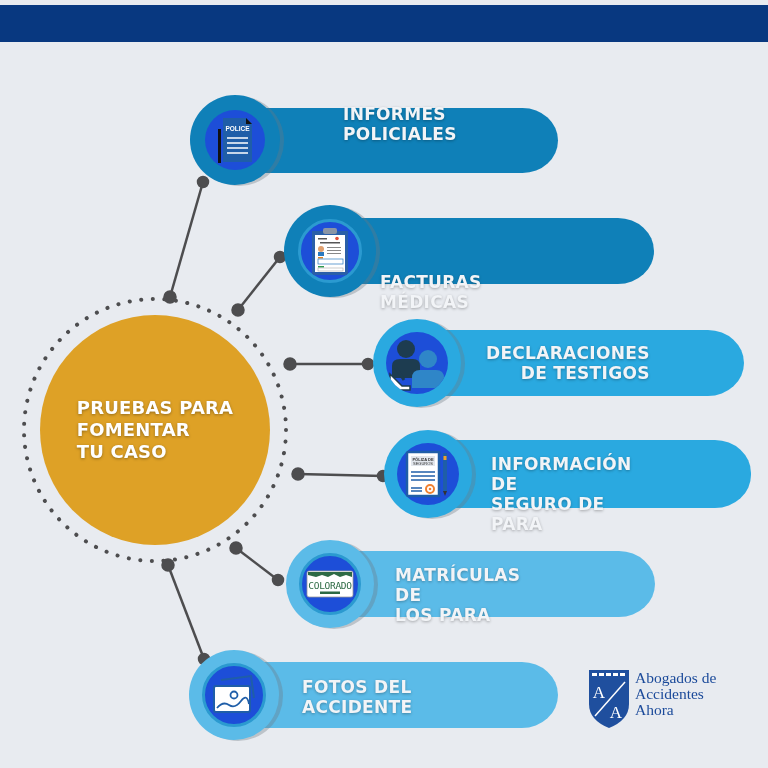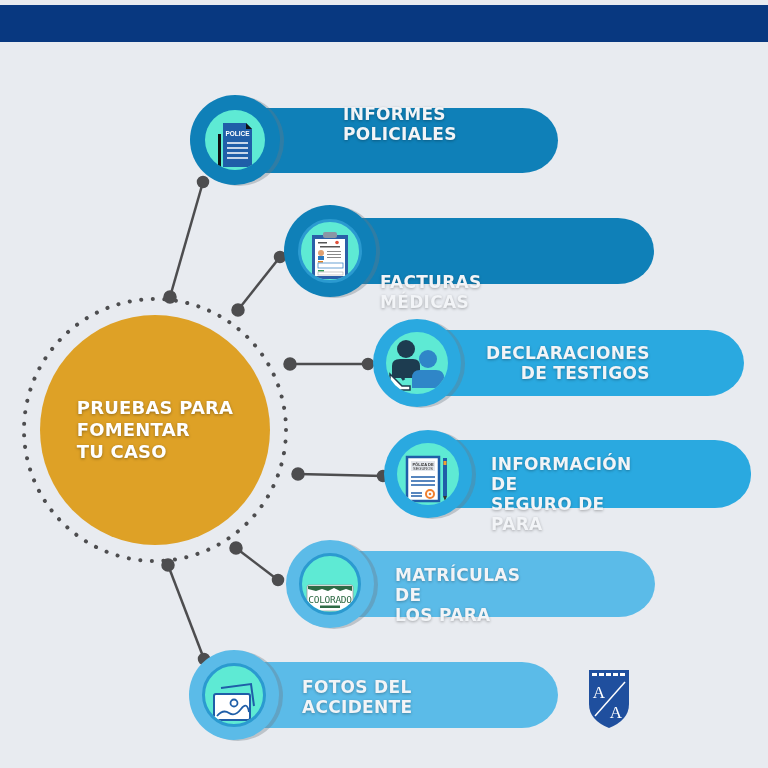--- a/index.html
+++ b/index.html
@@ -5,21 +5,21 @@
   html, body { margin:0; padding:0; }
   body { width:768px; height:768px; background:#e8ebf0; position:relative; overflow:hidden; font-family:"DejaVu Sans","Liberation Sans",sans-serif; }
   .topbar { position:absolute; left:0; top:5px; width:768px; height:37px; background:#083880; }
   .connectors { position:absolute; left:0; top:0; width:768px; height:768px; }
   .center { position:absolute; left:40px; top:315px; width:230px; height:230px; border-radius:50%; background:#dea126; display:flex; align-items:center; justify-content:center; }
   .center-text { color:#fff; font-weight:bold; font-size:18px; line-height:22px; text-align:left; text-shadow:0 1px 3px rgba(0,0,0,.35); white-space:pre-line; letter-spacing:.2px; }
   .item { position:absolute; }
   .pill { position:absolute; border-radius:0 36px 36px 0 / 0 33px 33px 0; }
   .pill-label { position:absolute; color:#f2f4f7; font-weight:bold; font-size:17px; line-height:20px; text-shadow:0 1px 3px rgba(0,0,0,.3); white-space:pre-line; letter-spacing:.3px; }
   .ring { position:absolute; border-radius:50%; box-shadow: 4px 1px 0 0 rgba(110,120,130,.35); }
-  .ring-inner { position:absolute; border-radius:50%; background:#5eead4; display:flex; align-items:flex-end; justify-content:center; overflow:hidden; }
+  .ring-inner { position:absolute; border-radius:50%; background:#1d4ed8; display:flex; align-items:center; justify-content:center; overflow:hidden; }
   .logo { position:absolute; left:587px; top:668px; display:flex; align-items:flex-start; }
   .logo-text { font-family:"Liberation Serif","DejaVu Serif",serif; color:#1b4a9a; font-size:15.5px; line-height:16px; margin-left:4px; margin-top:2px; white-space:pre-line; }
 </style>
 </head>
 <body>
 
 <div class="topbar"></div>
 
 <svg class="connectors" viewBox="0 0 768 768">
   <circle cx="155" cy="430" r="131" fill="none" stroke="#4d4d4f" stroke-width="4" stroke-linecap="round" stroke-dasharray="0.1 11.5"></circle>
@@ -185,13 +185,16 @@
         <rect x="5" y="5" width="5" height="3"></rect>
         <rect x="12" y="5" width="5" height="3"></rect>
         <rect x="19" y="5" width="5" height="3"></rect>
         <rect x="26" y="5" width="5" height="3"></rect>
         <rect x="33" y="5" width="5" height="3"></rect>
       </g>
     <line x1="8" y1="48" x2="38" y2="14" stroke="#fff" stroke-width="1.5"></line>
     <text x="12" y="30" font-size="17" fill="#fff" text-anchor="middle" font-family="Liberation Serif, serif">A</text>
     <text x="29" y="50" font-size="17" fill="#fff" text-anchor="middle" font-family="Liberation Serif, serif">A</text>
   </svg>
+  <div class="logo-text">Abogados de
+Accidentes
+Ahora</div>
 </div>
 
 </body></html>

